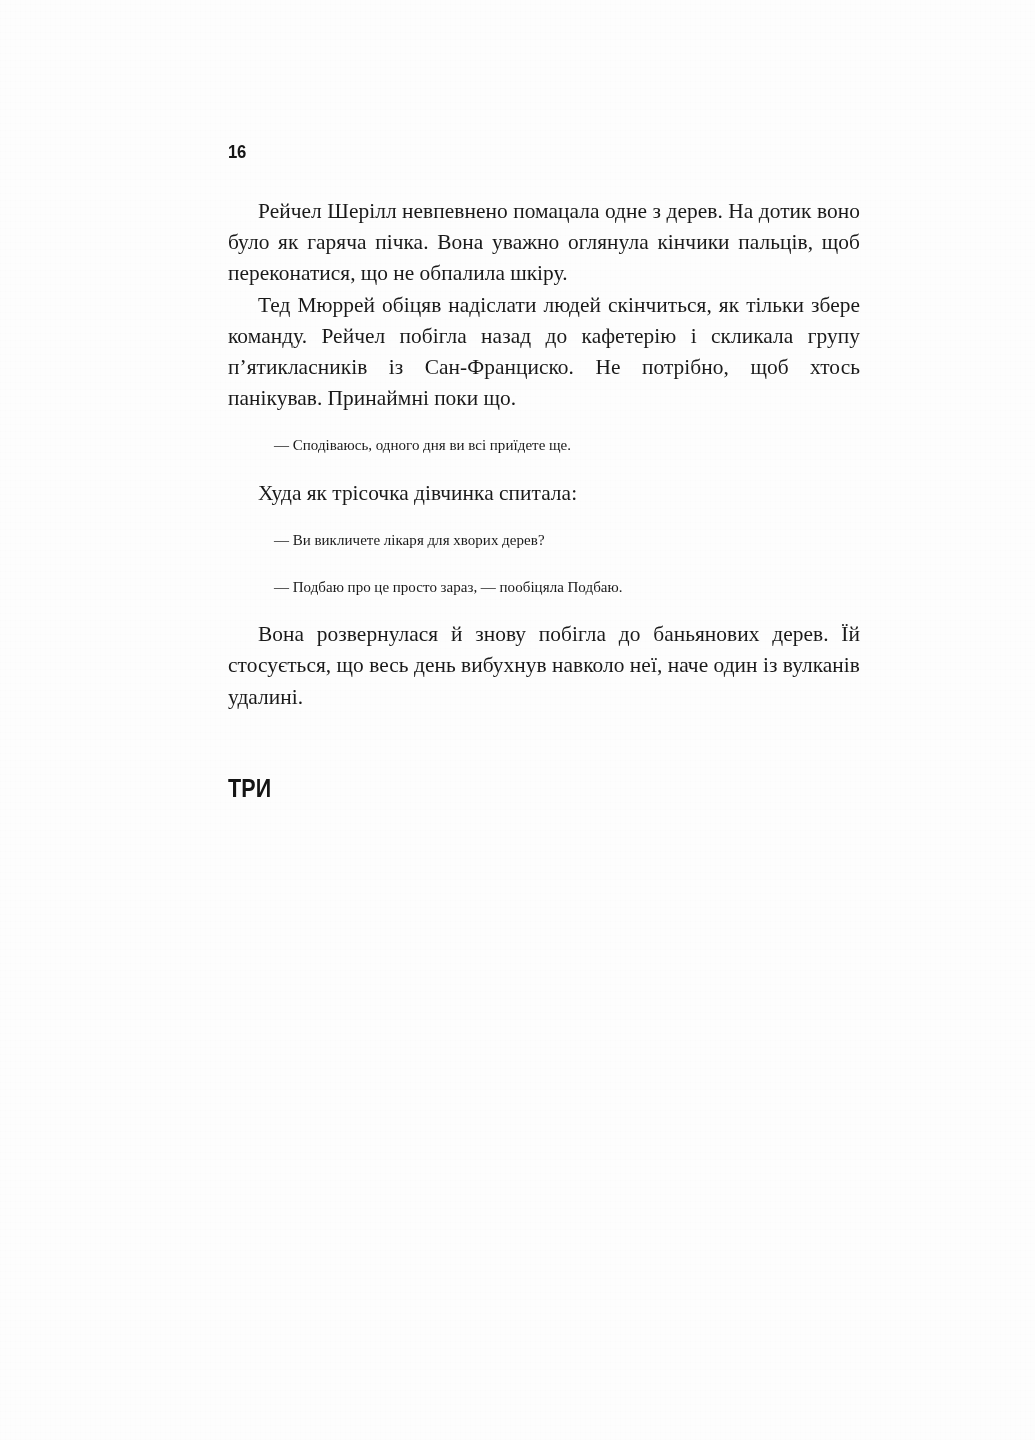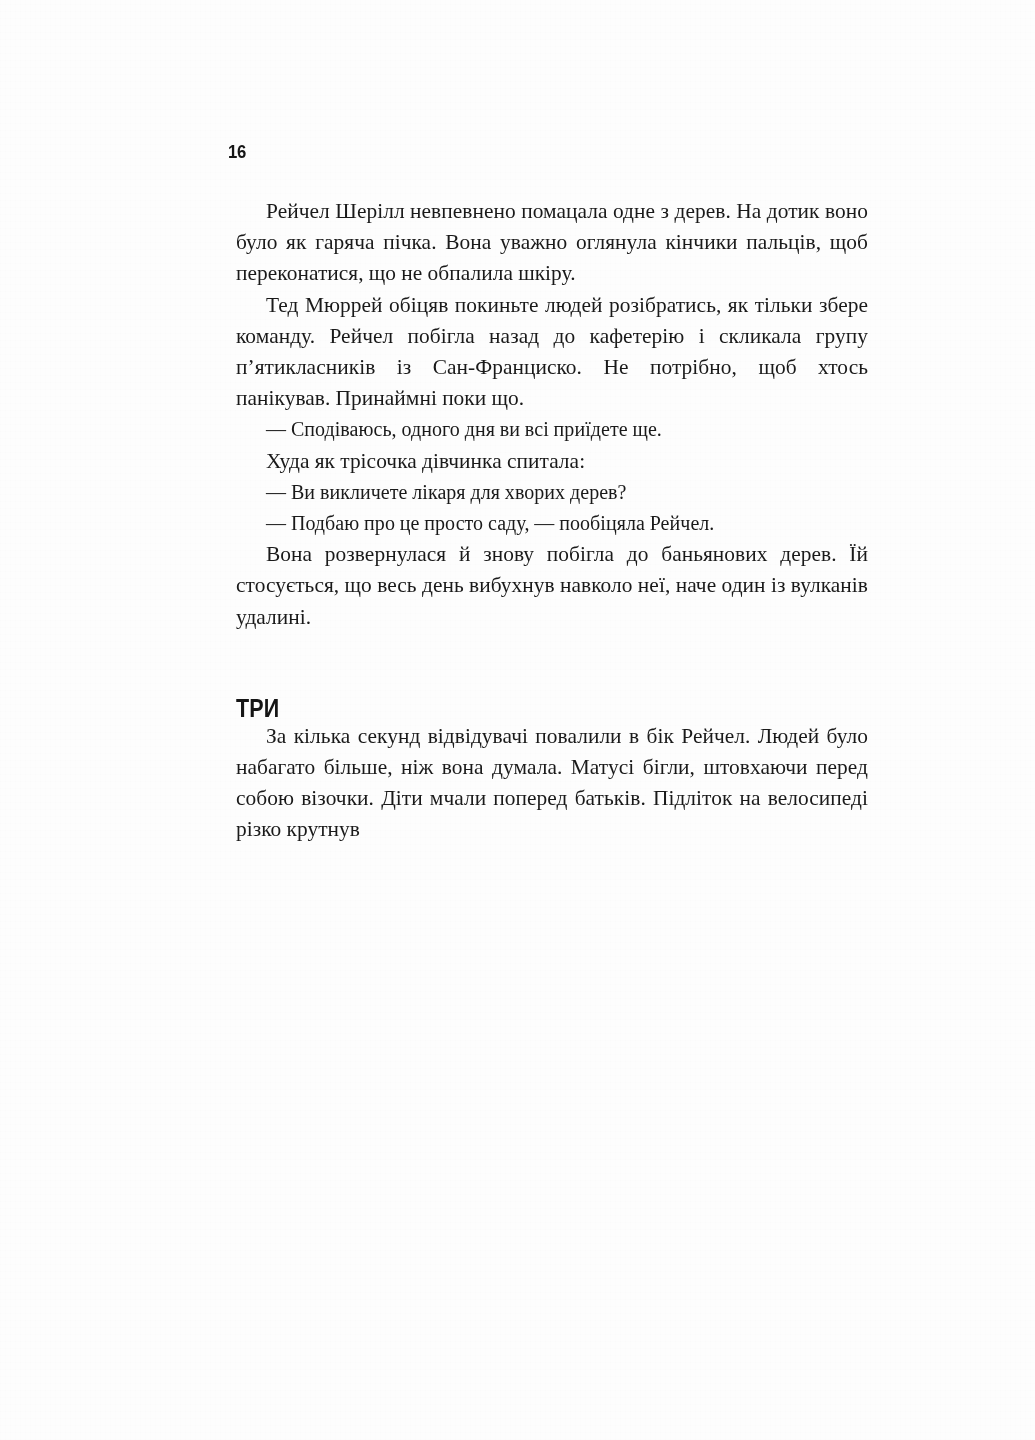--- a/index.html
+++ b/index.html
@@ -58,21 +58,21 @@
     font-size: 19px;
     letter-spacing: -0.3px;
     transform: scaleX(0.88);
     transform-origin: left center;
     color: #161616;
     line-height: 1;
   }
 
   .textblock {
     position: absolute;
-    left: 236px;
+    left: 228px;
     top: 196px;
     width: 632px;
   }
 
   p.para {
     margin: 0;
     text-align: justify;
     text-align-last: left;
     font-size: 21.4px;
     line-height: 31.2px;
@@ -80,24 +80,24 @@
     word-spacing: -0.2px;
     letter-spacing: 0.05px;
     hyphens: manual;
   }
 
   p.para.noindent {
     text-indent: 0;
   }
 
   p.dialogue {
-    margin: 0;
+    margin: 16px;
     text-align: justify;
     text-align-last: left;
-    font-size: 20px;
+    font-size: 15px;
     line-height: 31.2px;
     text-indent: 30px;
     word-spacing: -0.2px;
     letter-spacing: 0.05px;
   }
 
   .chapter-heading {
     margin: 0;
     font-family: "Liberation Sans", "DejaVu Sans", sans-serif;
     font-weight: bold;
@@ -119,35 +119,34 @@
 <body>
 
 <div class="page">
 
   <div class="folio">16</div>
 
   <div class="textblock">
 
     <p class="para">Рейчел Шерілл невпевнено помацала одне з дерев. На дотик воно було як гаряча пічка. Вона уважно оглянула кінчики пальців, щоб переконатися, що не обпалила шкіру.</p>
 
-    <p class="para">Тед Мюррей обіцяв покиньте людей розібратись, як тільки збере команду. Рейчел побігла назад до кафетерію і скликала групу п’ятикласників із Сан-Франциско. Не потрібно, щоб хтось панікував. Принаймні поки що.</p>
+    <p class="para">Тед Мюррей обіцяв надіслати людей скінчиться, як тільки збере команду. Рейчел побігла назад до кафетерію і скликала групу п’ятикласників із Сан-Франциско. Не потрібно, щоб хтось панікував. Принаймні поки що.</p>
 
 
     <p class="dialogue">— Сподіваюсь, одного дня ви всі приїдете ще.</p>
 
     <p class="para">Худа як трісочка дівчинка спитала:</p>
 
     <p class="dialogue">— Ви викличете лікаря для хворих дерев?</p>
 
-    <p class="dialogue">— Подбаю про це просто саду, — пообіцяла Рейчел.</p>
+    <p class="dialogue">— Подбаю про це просто зараз, — пообіцяла Подбаю.</p>
 
     <p class="para">Вона розвернулася й знову побігла до баньянових дерев. Їй стосується, що весь день вибухнув навколо неї, наче один із вулканів удалині.</p>
 
     <h2 class="chapter-heading">ТРИ</h2>
 
 
 
-    <p class="para">За кілька секунд відвідувачі повалили в бік Рейчел. Людей було набагато більше, ніж вона думала. Матусі бігли, штовхаючи перед собою візочки. Діти мчали поперед батьків. Підліток на велосипеді різко крутнув</p>
 
   </div>
 </div>
 
 <div class="page-texture"></div>
 
 </body></html>

